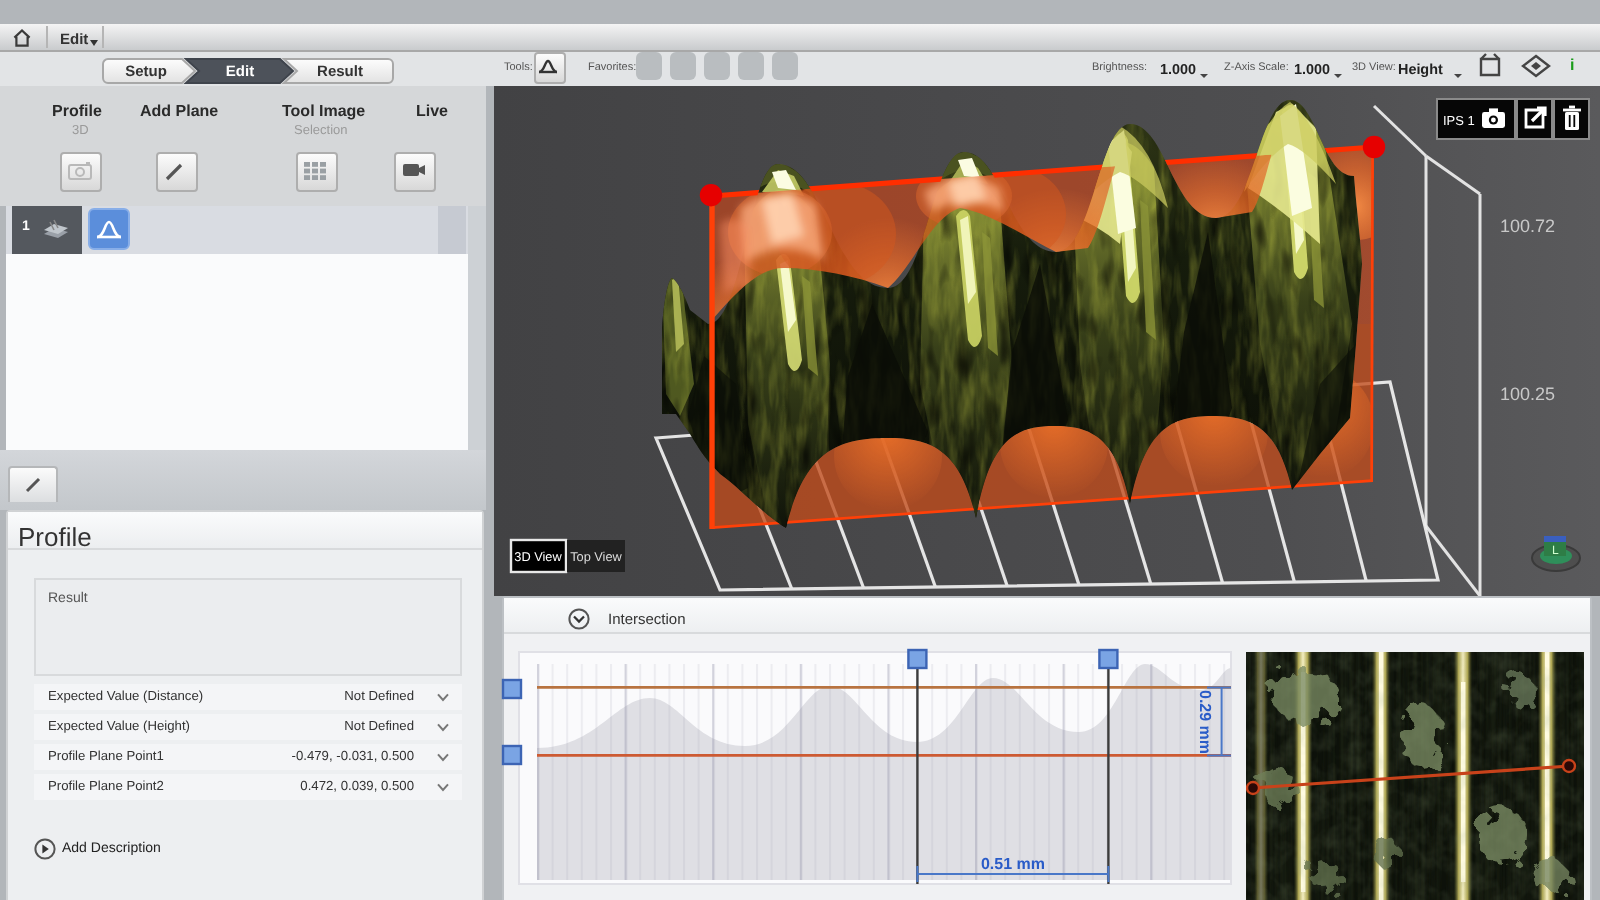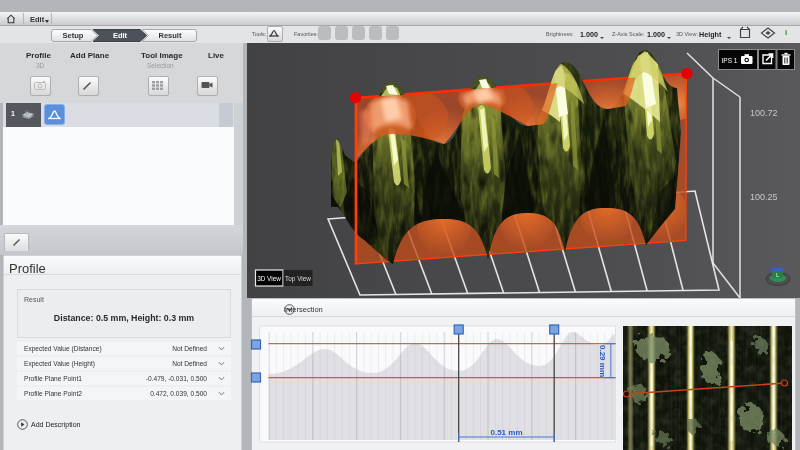--- a/index.html
+++ b/index.html
@@ -146,21 +146,20 @@
   <div class="abs" style="top:221px;left:4px;width:25px;height:18px;background:linear-gradient(#fbfbfb,#dcdee0);border:1px solid #b5b7b9;border-bottom:none;border-radius:2px 2px 0 0;box-sizing:border-box"></div>
   <svg class="abs" style="top:225px;left:12px" width="10" height="10" viewBox="0 0 10 10">
       <path d="M1.5 8.5 L7.5 2.5" stroke="#555" stroke-width="1.5"></path>
     </svg>
 
   <div class="abs" id="profile-panel"></div>
   <div class="abs" style="top:244px;left:4px;width:237px;height:18px;background:linear-gradient(#fafbfc,#eceef0);border-bottom:1px solid #d8dadc"></div>
   <div class="abs" style="top:249px;left:9px;font-size:13px;color:#333">Profile</div>
   <div class="abs" style="top:277px;left:17px;width:214px;height:49px;background:#ebedef;border:1px solid #d8dadc;box-sizing:border-box"></div>
   <div class="abs" style="top:284px;left:24px;font-size:7px;color:#555">Result</div>
-  <div class="abs" style="top:301px;left:17px;width:214px;text-align:center;font-size:8.8px;font-weight:bold;color:#2a2a2a">Distance: 0.5 mm, Height: 0.3 mm</div>
   <div class="abs prow" style="top:330px">
       <span class="prowl">Expected Value (Distance)</span>
       <span class="prowr">Not Defined</span>
       <svg class="chev" viewBox="0 0 7 7">
         <path d="M1 2.2 L3.5 5 L6 2.2" fill="none" stroke="#777" stroke-width="1"></path>
       </svg>
     </div>
   <div class="abs prow" style="top:345px">
       <span class="prowl">Expected Value (Height)</span>
       <span class="prowr">Not Defined</span>
@@ -398,21 +397,21 @@
       <text x="776" y="265" font-size="6" fill="#d0ffd0" font-family="Liberation Sans">L</text>
     </g>
   </svg>
 
   <div class="abs" id="ipanel"></div>
   <div class="abs" style="top:287px;left:252px;width:543px;height:17px;background:linear-gradient(#fafbfc,#edeff1);border-bottom:1px solid #d8dadc"></div>
   <svg class="abs" style="top:292px;left:284px" width="11" height="11" viewBox="0 0 11 11">
       <circle cx="5.5" cy="5.5" r="4.8" fill="none" stroke="#555" stroke-width="1"></circle>
       <path d="M3 4.2 L5.5 6.8 L8 4.2" fill="none" stroke="#333" stroke-width="1.1"></path>
     </svg>
-  <div class="abs" style="top:293px;left:284px;font-size:7.5px;color:#333">Intersection</div>
+  <div class="abs" style="top:293px;left:304px;font-size:7.5px;color:#333">Intersection</div>
 
   <svg class="abs" style="top:304px;left:247px" width="548" height="137" viewBox="-5 0 543 137">
     <defs>
       <pattern id="gridpat" width="7.3" height="8" patternUnits="userSpaceOnUse" x="14">
         <rect width="1" height="8" fill="#9a9aae" fill-opacity="0.15"></rect>
       </pattern>
       <pattern id="gridpat2" width="43.8" height="8" patternUnits="userSpaceOnUse" x="14">
         <rect width="1.2" height="8" fill="#8888a0" fill-opacity="0.26"></rect>
       </pattern>
     </defs>

